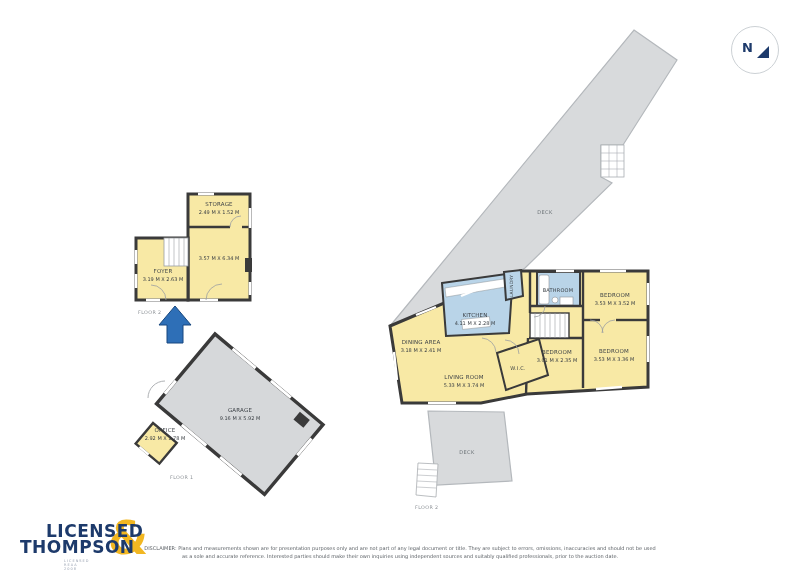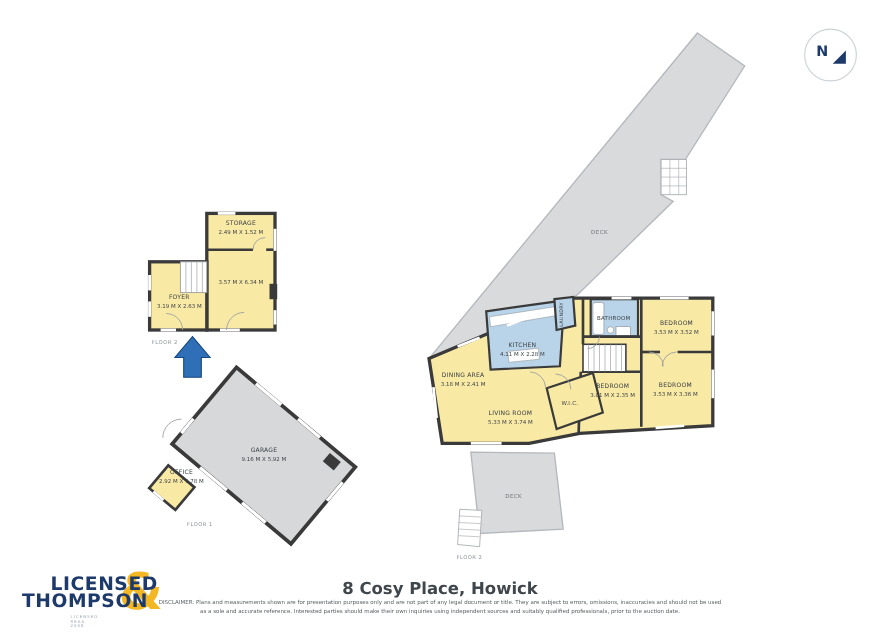--- a/index.html
+++ b/index.html
@@ -234,20 +234,19 @@
     </svg>
   </div>
 
   <div class="logo">
     <span class="amp">&amp;</span>
     <span class="l1">LICENSED</span>
     <span class="l2">THOMPSON</span>
     <span class="tag">LICENSED REAA 2008</span>
   </div>
 
-  <div class="title">8 Cosy Place, Howick</div>
 
   <div class="disclaimer">
     <div>DISCLAIMER: Plans and measurements shown are for presentation purposes only and are not part of any legal document or title. They are subject to errors, omissions, inaccuracies and should not be used</div>
     <div>as a sole and accurate reference. Interested parties should make their own inquiries using independent sources and suitably qualified professionals, prior to the auction date.</div>
   </div>
 
 </div>
 
 </body></html>

